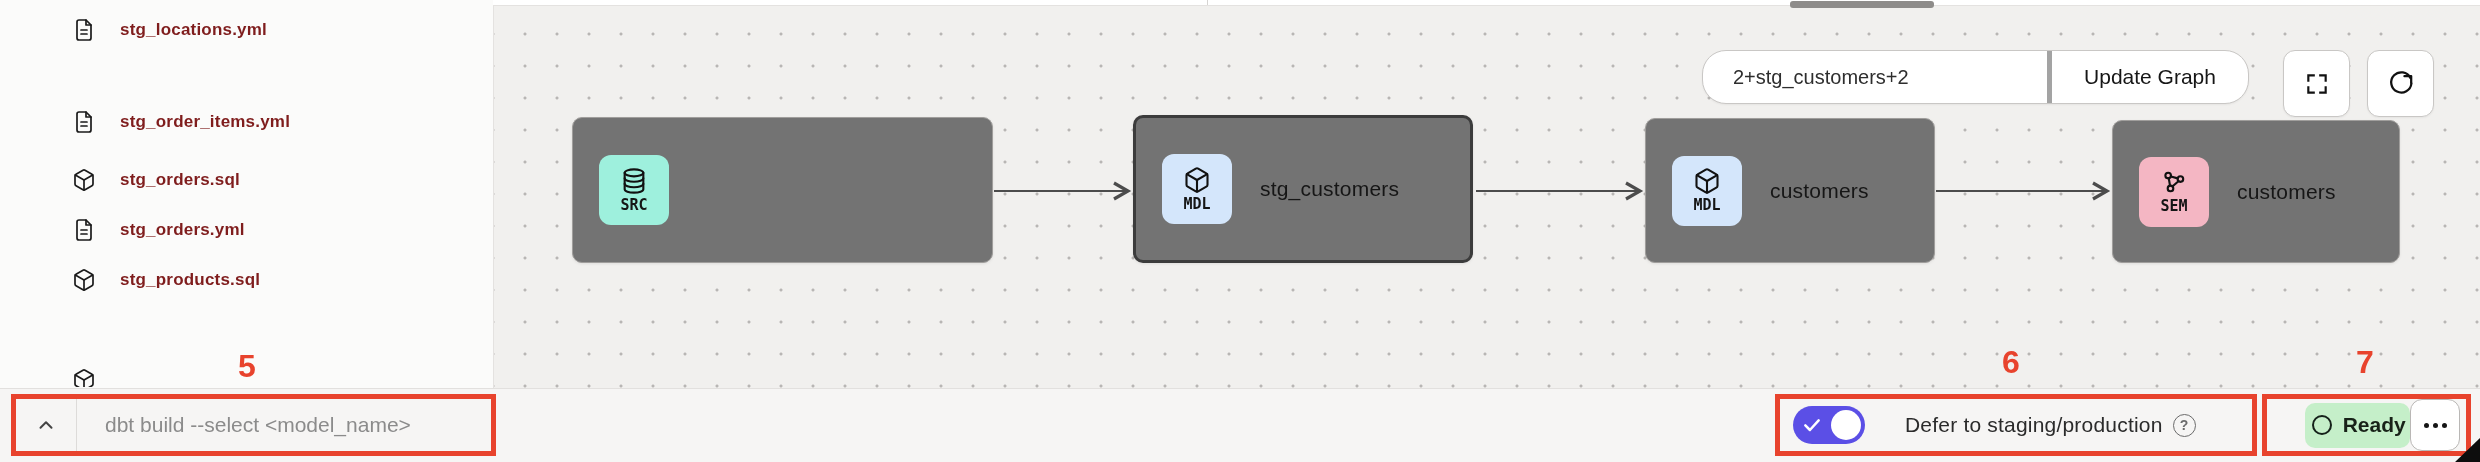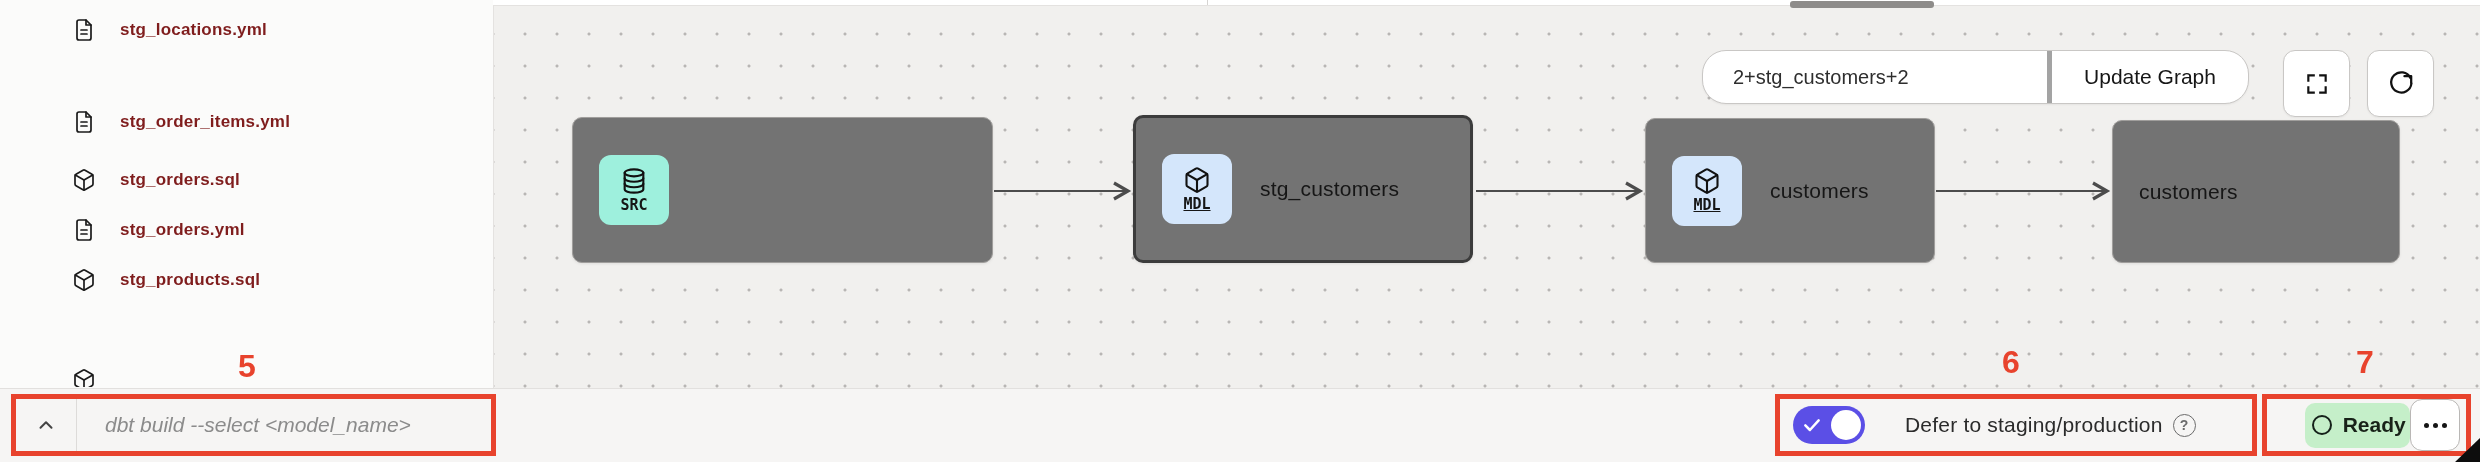--- a/index.html
+++ b/index.html
@@ -43,21 +43,21 @@
     display:flex; align-items:center; padding-left:26px; gap:28px;
     box-shadow:0 1px 3px rgba(0,0,0,.08); cursor:pointer; z-index:3;
   }
   .node.selected { border:3px solid #3c3c3c; }
   .node-label { font-size:21px; font-weight:500; color:#161616; letter-spacing:.2px; }
   .badge {
     width:70px; height:70px; border-radius:12px; flex:0 0 70px;
     display:flex; flex-direction:column; align-items:center; justify-content:center; gap:1px;
   }
   .badge-src { background:#9ef0dd; }
-  .badge-mdl { background:#d4e6fb;text-decoration:underline; }
+  .badge-mdl { background:#d4e6fb; }
   .badge-sem { background:#f4b6c3; }
   .badge-label { font-family:"DejaVu Sans Mono", monospace; font-size:15px; font-weight:600; color:#151515; }
   .node1 { left:572px;  top:117px; width:421px; height:146px; }
   .node2 { left:1133px; top:115px; width:340px; height:148px; }
   .node3 { left:1645px; top:118px; width:290px; height:145px; }
   .node4 { left:2112px; top:120px; width:288px; height:143px; }
   .edges { left:0; top:0; width:2480px; height:462px; pointer-events:none; z-index:2; }
 
   
   .selector-group {
@@ -85,21 +85,21 @@
   .bottom-bar { left:0; top:388px; width:2480px; height:74px; background:#f6f5f4; border-top:1px solid #e2e0de; z-index:6; }
 
   .cmd-box {
     left:11px; top:394px; width:485px; height:62px; border:5px solid #e8432d;
     display:flex; align-items:center; z-index:8; background:#f6f5f4;
   }
   .cmd-chevron { width:60px; height:100%; display:flex; align-items:center; justify-content:center; cursor:pointer; }
   .cmd-sep { width:1px; height:100%; background:#dddbd9; }
   .cmd-input {
     flex:1; border:none; outline:none; background:transparent; margin-left:28px;
-    font-family:"Liberation Sans", sans-serif; font-size:21px; color:#2e2e2e;font-style:italic;
+    font-family:"Liberation Sans", sans-serif; font-size:21px; color:#2e2e2e;
   }
   .cmd-input::placeholder { color:#8b8b8b; opacity:1; }
 
   .defer-box {
     left:1775px; top:394px; width:482px; height:62px; border:5px solid #e8432d;
     display:flex; align-items:center; padding-left:13px; z-index:8; background:#f6f5f4;
   }
   .toggle {
     width:72px; height:38px; border-radius:19px; background:#5b4fe6; position:relative;
     cursor:pointer; flex:0 0 72px;
@@ -261,20 +261,31 @@
         <path d="M21 16V8a2 2 0 0 0-1-1.73l-7-4a2 2 0 0 0-2 0l-7 4A2 2 0 0 0 3 8v8a2 2 0 0 0 1 1.73l7 4a2 2 0 0 0 2 0l7-4A2 2 0 0 0 21 16z"></path>
         <polyline points="3.27 6.96 12 12.01 20.73 6.96"></polyline>
         <line x1="12" y1="22.08" x2="12" y2="12"></line>
       </svg>
     <span class="badge-label">MDL</span>
   </div>
   <span class="node-label">customers</span>
 </div>
 
 <div class="node node4">
+  <div class="badge badge-sem">
+    <svg viewBox="0 0 24 24" width="28" height="28" fill="none" stroke="#111" stroke-width="1.8" stroke-linecap="round">
+        <circle cx="7" cy="6.5" r="2.4"></circle>
+        <circle cx="17.5" cy="9.5" r="2.4"></circle>
+        <circle cx="9" cy="17.5" r="2.4"></circle>
+        <line x1="9.3" y1="7.2" x2="15.2" y2="8.9"></line>
+        <line x1="7.5" y1="8.8" x2="8.6" y2="15.2"></line>
+        <line x1="15.8" y1="11.3" x2="10.6" y2="15.9"></line>
+      </svg>
+    <span class="badge-label">SEM</span>
+  </div>
   <span class="node-label">customers</span>
 </div>
 
 <div class="abs selector-group">
   <input class="selector-input" type="text" value="2+stg_customers+2" style="">
   <div class="update-btn">Update Graph</div>
 </div>
 
 <div class="abs sq-btn fullscreen-btn">
   <svg viewBox="0 0 24 24" width="26" height="26" fill="none" stroke="#111" stroke-width="2" stroke-linecap="square">

